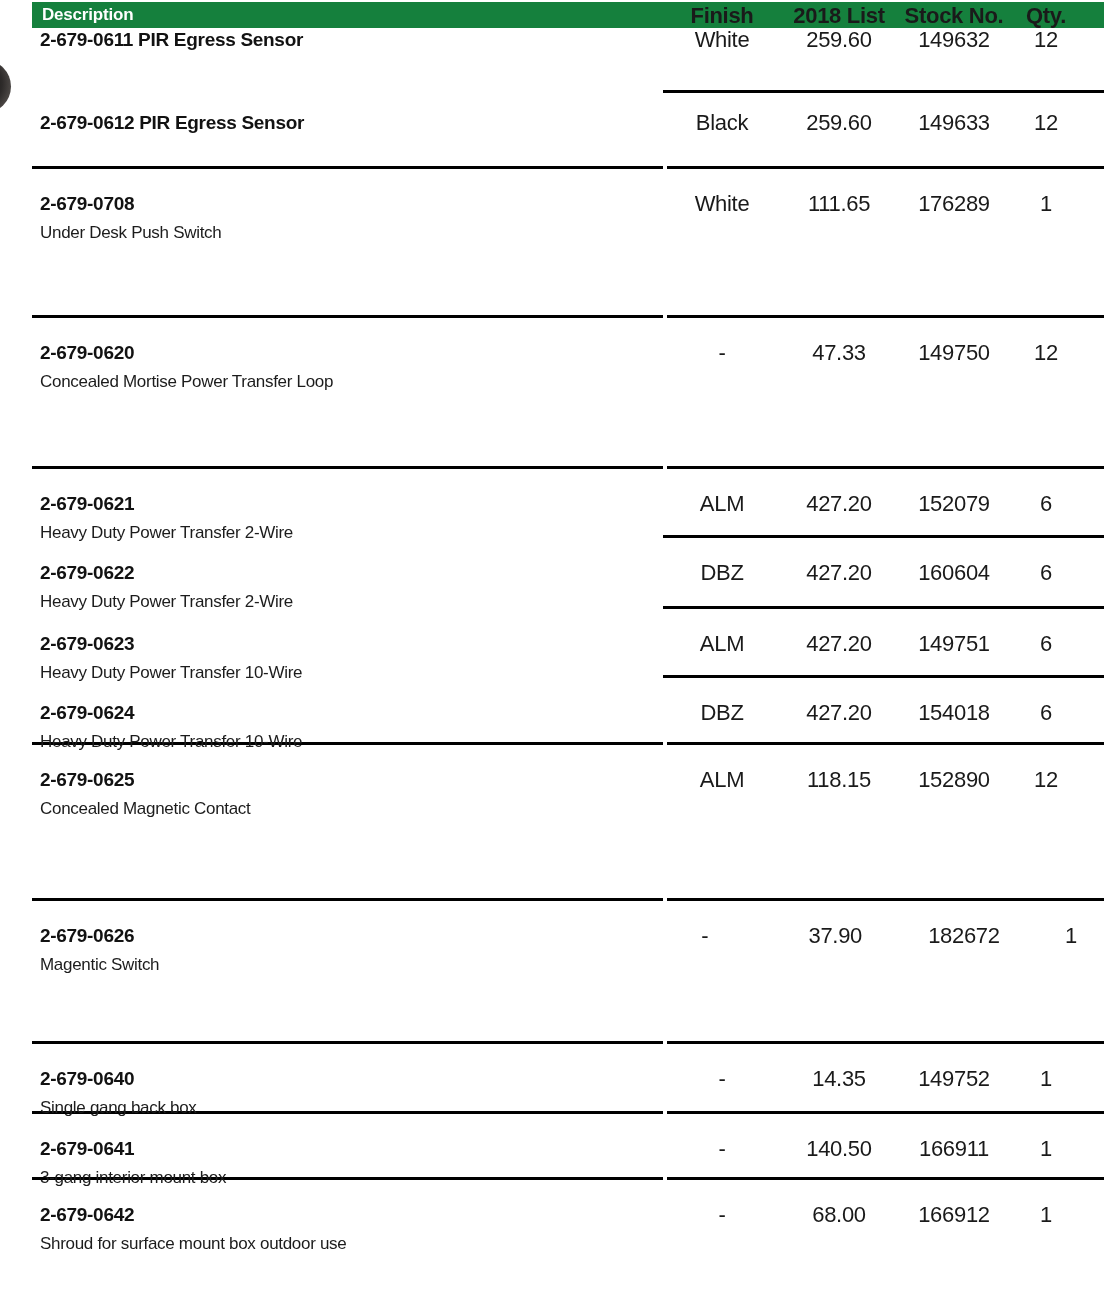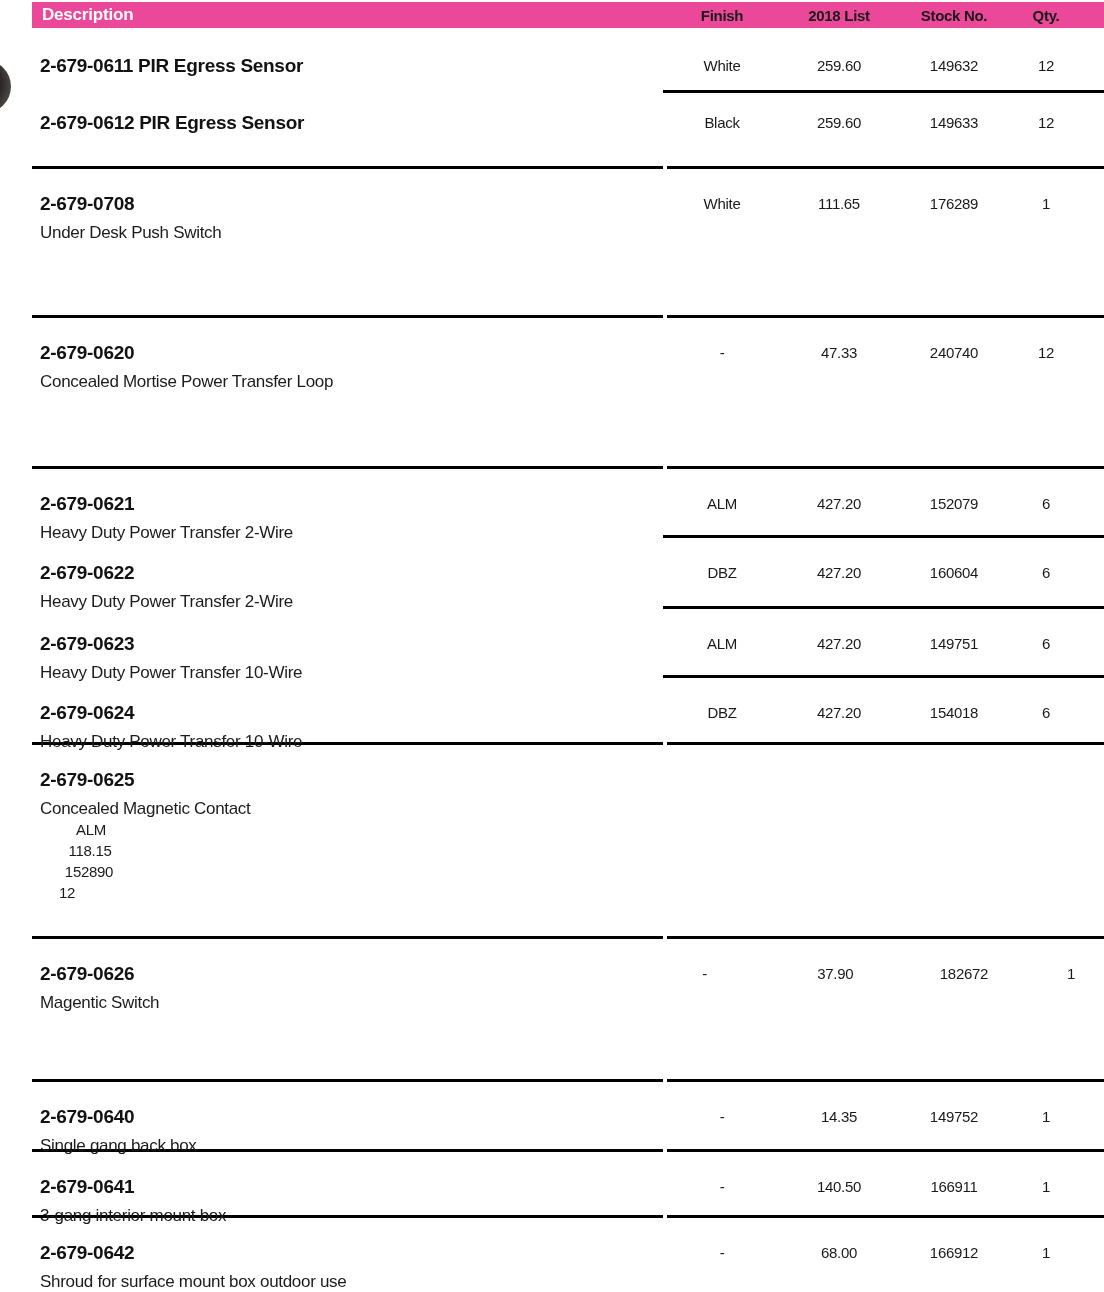--- a/index.html
+++ b/index.html
@@ -14,21 +14,21 @@
   .photo-sliver {
     position:absolute; left:-42px; top:60px; width:53px; height:53px;
     border-radius:50%;
     background:radial-gradient(circle at 38% 45%, #161616 25%, #2e2b2a 55%, #5a5552 85%, #8a8582 100%);
   }
 
   .table { position:absolute; left:32px; top:2px; width:1072px; }
 
   
   .thead {
-    display:flex; align-items:center; height:26px; background:#ec4899;
+    display:flex; align-items:center; height:26px; background:#15803d;
     color:#fff; font-weight:bold; font-size:17px; letter-spacing:-0.2px;
   }
   .thead .dcol { padding-left:10px; }
 
   
   .dcol  { width:631px; }
   .vcell { text-align:center; }
   .vcell.finish { width:118px; }
   .vcell.list   { width:116px; }
   .vcell.stock  { width:114px; }
@@ -37,31 +37,31 @@
   
   .row { display:flex; align-items:flex-start; padding-top:24px; }
   .row .dcol { padding-left:8px; }
   .code {
     font-weight:bold; font-size:19px; line-height:22px; letter-spacing:-0.3px; color:#121212;
   }
   .sub  {
     font-size:17px; line-height:20px; margin-top:8px; letter-spacing:-0.3px;
     font-weight:400; color:#1c1c1c;
   }
-  .vcell { font-size:15px; line-height:20px; padding-top:1px; letter-spacing:-0.3px; color:#1a1a1a; }
-
-  .r1  { height:62px;  padding-top:27px; }
+  .vcell { font-size:22px; line-height:20px; padding-top:1px; letter-spacing:-0.3px; color:#1a1a1a; }
+
+  .r1  { height:62px;  padding-top:1px; }
   .r2  { height:73px;  padding-top:19px; }
   .r3  { height:146px; }
   .r4  { height:148px; }
   .r5  { height:66px; }
   .r6  { height:68px; }
   .r7  { height:66px; }
   .r8  { height:64px; }
-  .r9  { height:191px;flex-direction:column; }
+  .r9  { height:153px; }
   .r10 { height:140px;gap:20px; }
   .r11 { height:67px; }
   .r12 { height:63px; }
   .r13 { height:112px; }
 
   
   .sep { height:3px; }
   .sep.full {
     background:linear-gradient(to right, #000 0, #000 631px, #fff 631px, #fff 635px, #000 635px, #000 100%);
   }
@@ -121,21 +121,21 @@
 
     <div class="sep full"></div>
 
     <section class="row r4">
       <div class="dcol">
         <div class="code">2-679-0620</div>
         <div class="sub">Concealed Mortise Power Transfer Loop</div>
       </div>
       <div class="vcell finish">-</div>
       <div class="vcell list">47.33</div>
-      <div class="vcell stock">240740</div>
+      <div class="vcell stock">149750</div>
       <div class="vcell qty">12</div>
     </section>
 
     <div class="sep full"></div>
 
     <section class="row r5">
       <div class="dcol">
         <div class="code">2-679-0621</div>
         <div class="sub">Heavy Duty Power Transfer 2-Wire</div>
       </div>

